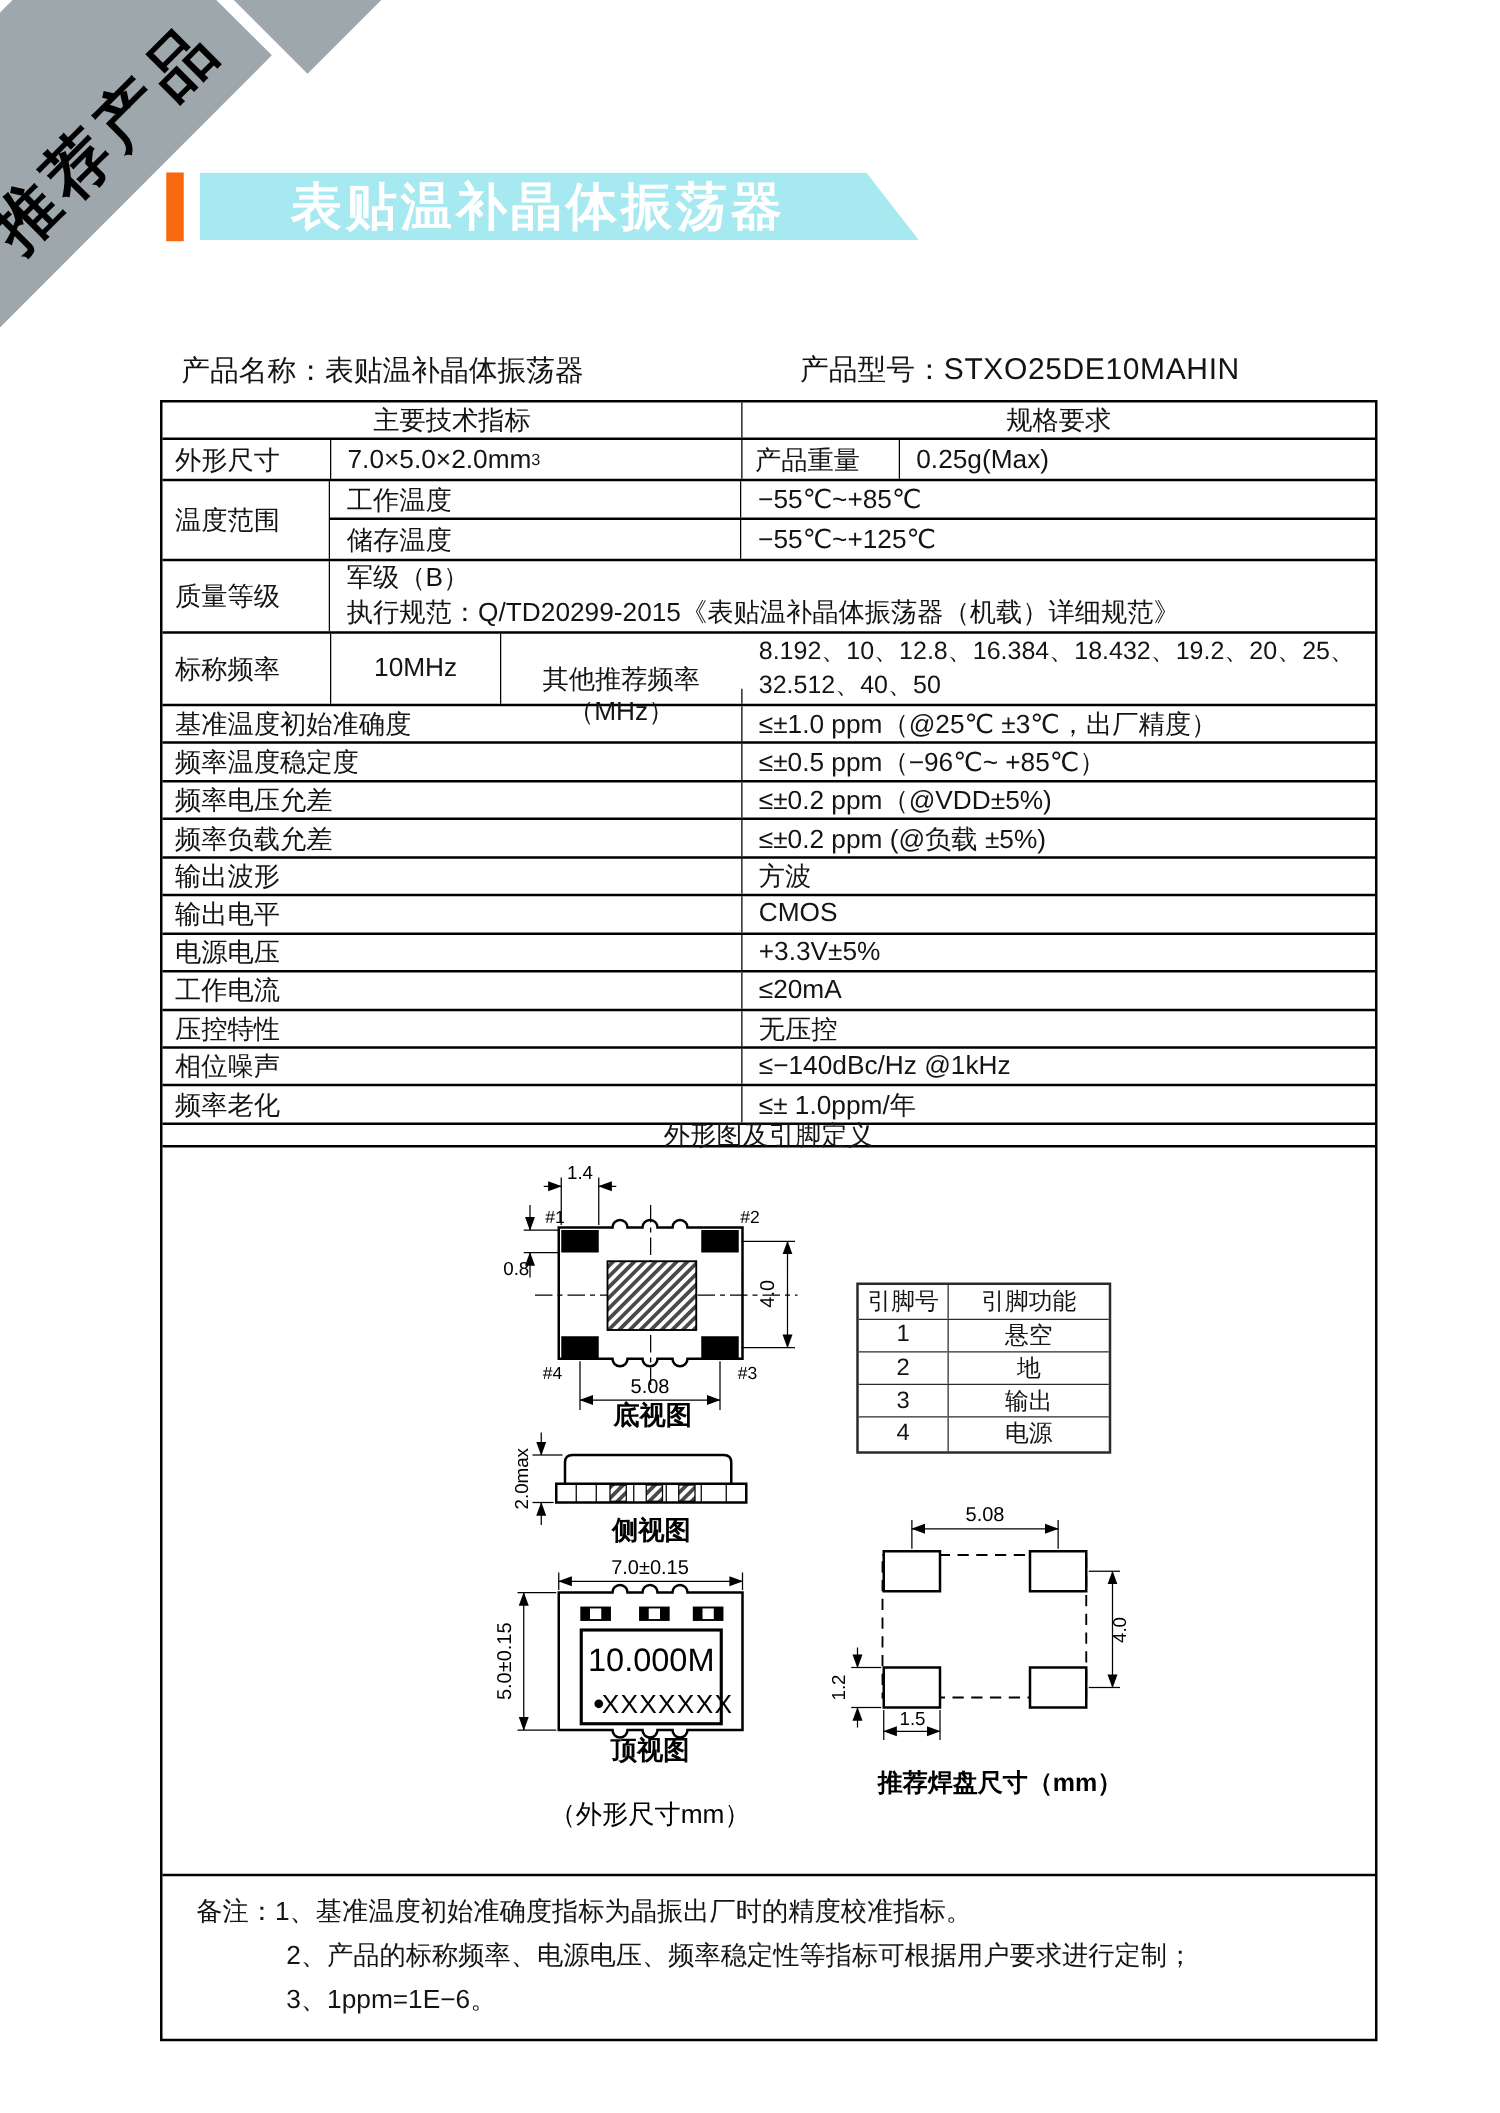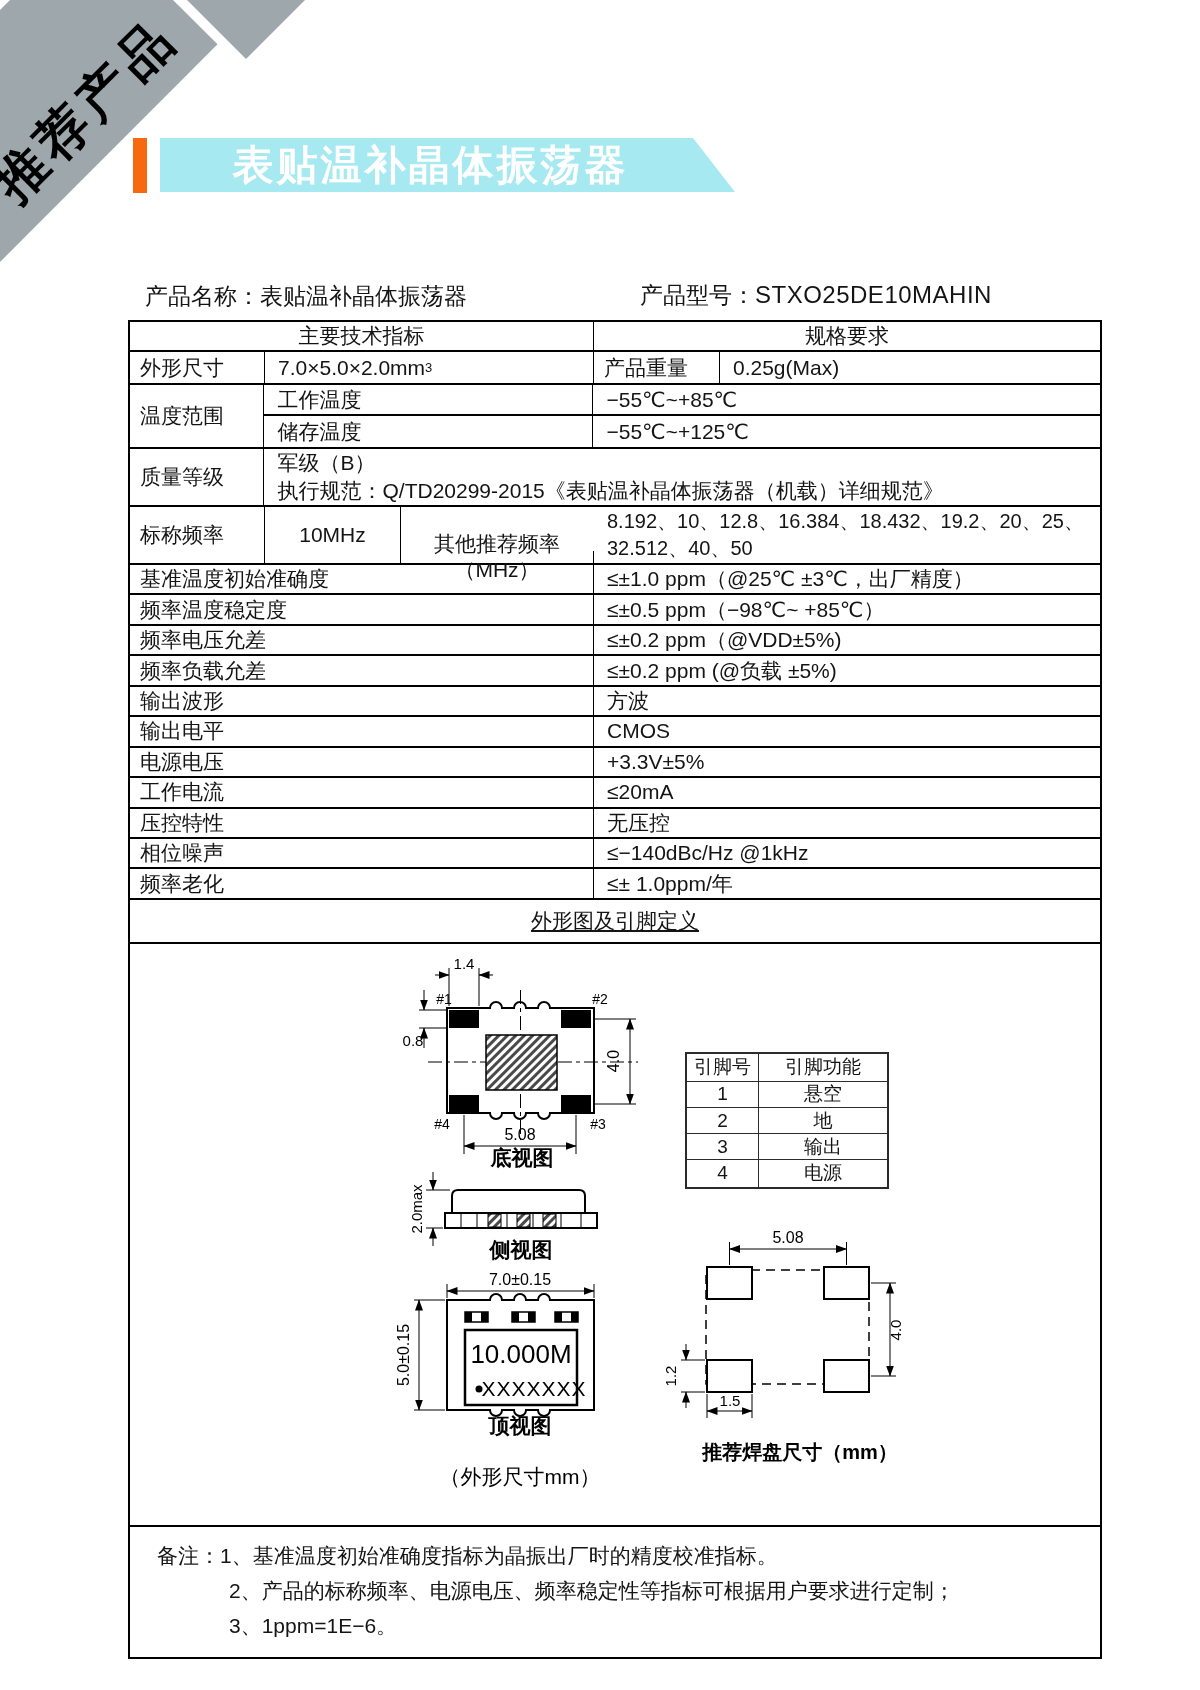--- a/index.html
+++ b/index.html
@@ -31,21 +31,21 @@
   .center { justify-content:center; text-align:center; }
   .pl { padding-left:10px; }
   .pl2 { padding-left:13px; }
   .col-a { width:135px; }
   .col-b { width:329px; }
   .col-c { width:126px; }
   .col-d { width:380px; }
   .col-half { width:464px; }
   .col-val { width:506px; }
   .h30 { height:30px; } .h33 { height:33px; }
-  .h58 { height:58px; } .h29 { height:44px;text-decoration:underline; }
+  .h58 { height:58px; } .h29 { height:18px; }
   .row-simple { height:30.45px; }
   .temp-right { display:flex; flex-direction:column; width:839px; }
   .temp-sub { display:flex; border-bottom:2px solid #000; height:32px; }
   .temp-sub:last-child { border-bottom:none; }
   .stack { flex-direction:column; justify-content:center; align-items:flex-start; }
   .stack.center { align-items:center; }
   .grade-cell { width:839px; line-height:28px; }
   .freq-b { width:136px; }
   .freq-c { width:193px; line-height:26px;margin-top:44px; }
   .freq-vals { line-height:27px; font-size:20px; white-space:nowrap; }
@@ -135,21 +135,21 @@
         <div>32.512、40、50</div>
       </div>
     </div>
 
     <div class="tr row-simple">
       <div class="td col-half pl">基准温度初始准确度</div>
       <div class="td col-val pl2">≤±1.0 ppm（@25℃ ±3℃，出厂精度）</div>
     </div>
     <div class="tr row-simple">
       <div class="td col-half pl">频率温度稳定度</div>
-      <div class="td col-val pl2">≤±0.5 ppm（−98℃~ +85℃）</div>
+      <div class="td col-val pl2">≤±0.5 ppm（−96℃~ +85℃）</div>
     </div>
     <div class="tr row-simple">
       <div class="td col-half pl">频率电压允差</div>
       <div class="td col-val pl2">≤±0.2 ppm（@VDD±5%)</div>
     </div>
     <div class="tr row-simple">
       <div class="td col-half pl">频率负载允差</div>
       <div class="td col-val pl2">≤±0.2 ppm (@负载 ±5%)</div>
     </div>
     <div class="tr row-simple">

